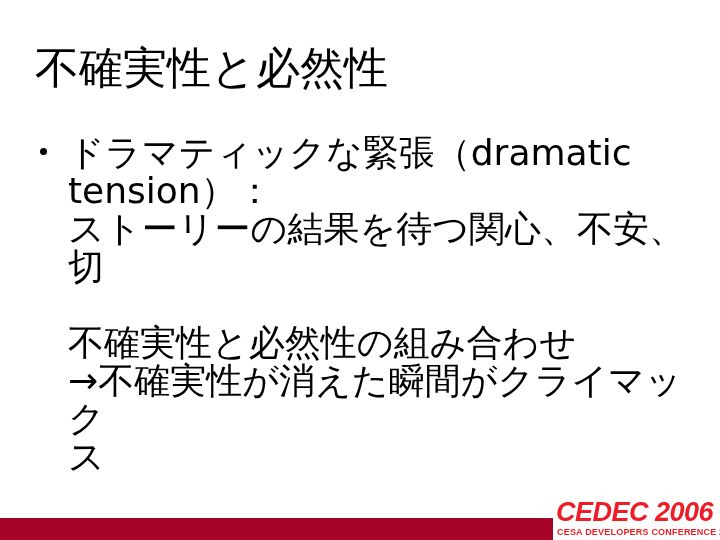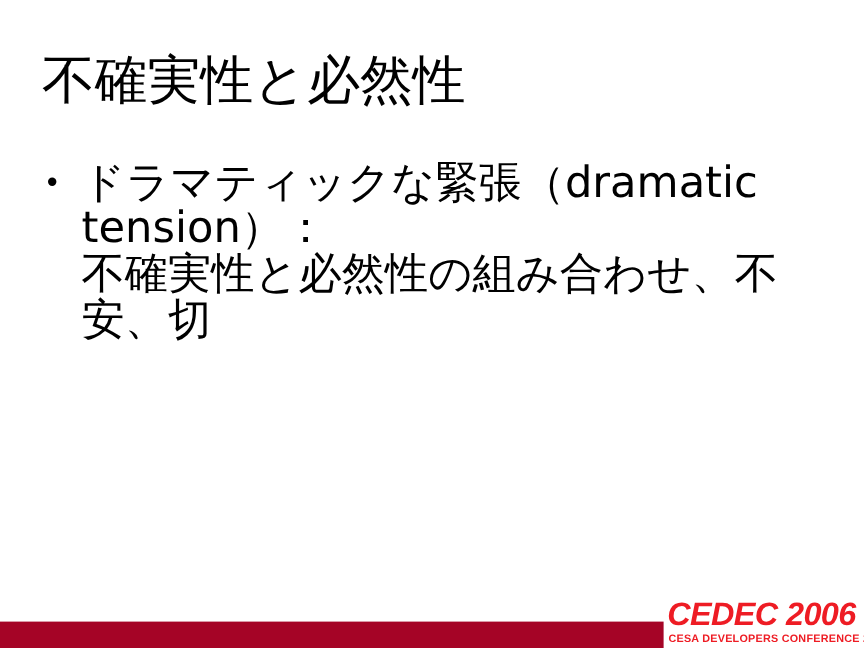--- a/index.html
+++ b/index.html
@@ -116,25 +116,30 @@
 <div id="slide" style="background: rgb(255, 255, 255);">
 
   <div id="slide-title" style="color: rgb(0, 0, 0);">不確実性と必然性</div>
 
   <div id="body-block">
 
     <div class="bullet-row">
       <span class="bullet-marker"></span>
       <div class="para">ドラマティックな緊張（dramatic</div>
       <div class="para">tension）：</div>
-      <div class="para">不確実性と必然性の組み合わせ、不安、切</div>
+      <div class="para">ストーリーの結果を待つ関心、不安、切</div>
     </div>
 
     <div class="para-gap"></div>
 
+    <div class="para-indent">
+      <div class="para">不確実性と必然性の組み合わせ</div>
+      <div class="para">→不確実性が消えた瞬間がクライマック</div>
+      <div class="para">ス</div>
+    </div>
 
   </div>
 
   <div id="footer-bar" style="background: rgb(165, 4, 38);"></div>
 
   <div id="logo">
     <div id="logo-main" style="color: rgb(238, 28, 36);">CEDEC 2006</div>
     <div id="logo-sub" style="color: rgb(238, 28, 36);">CESA DEVELOPERS CONFERENCE 2006</div>
   </div>
 

